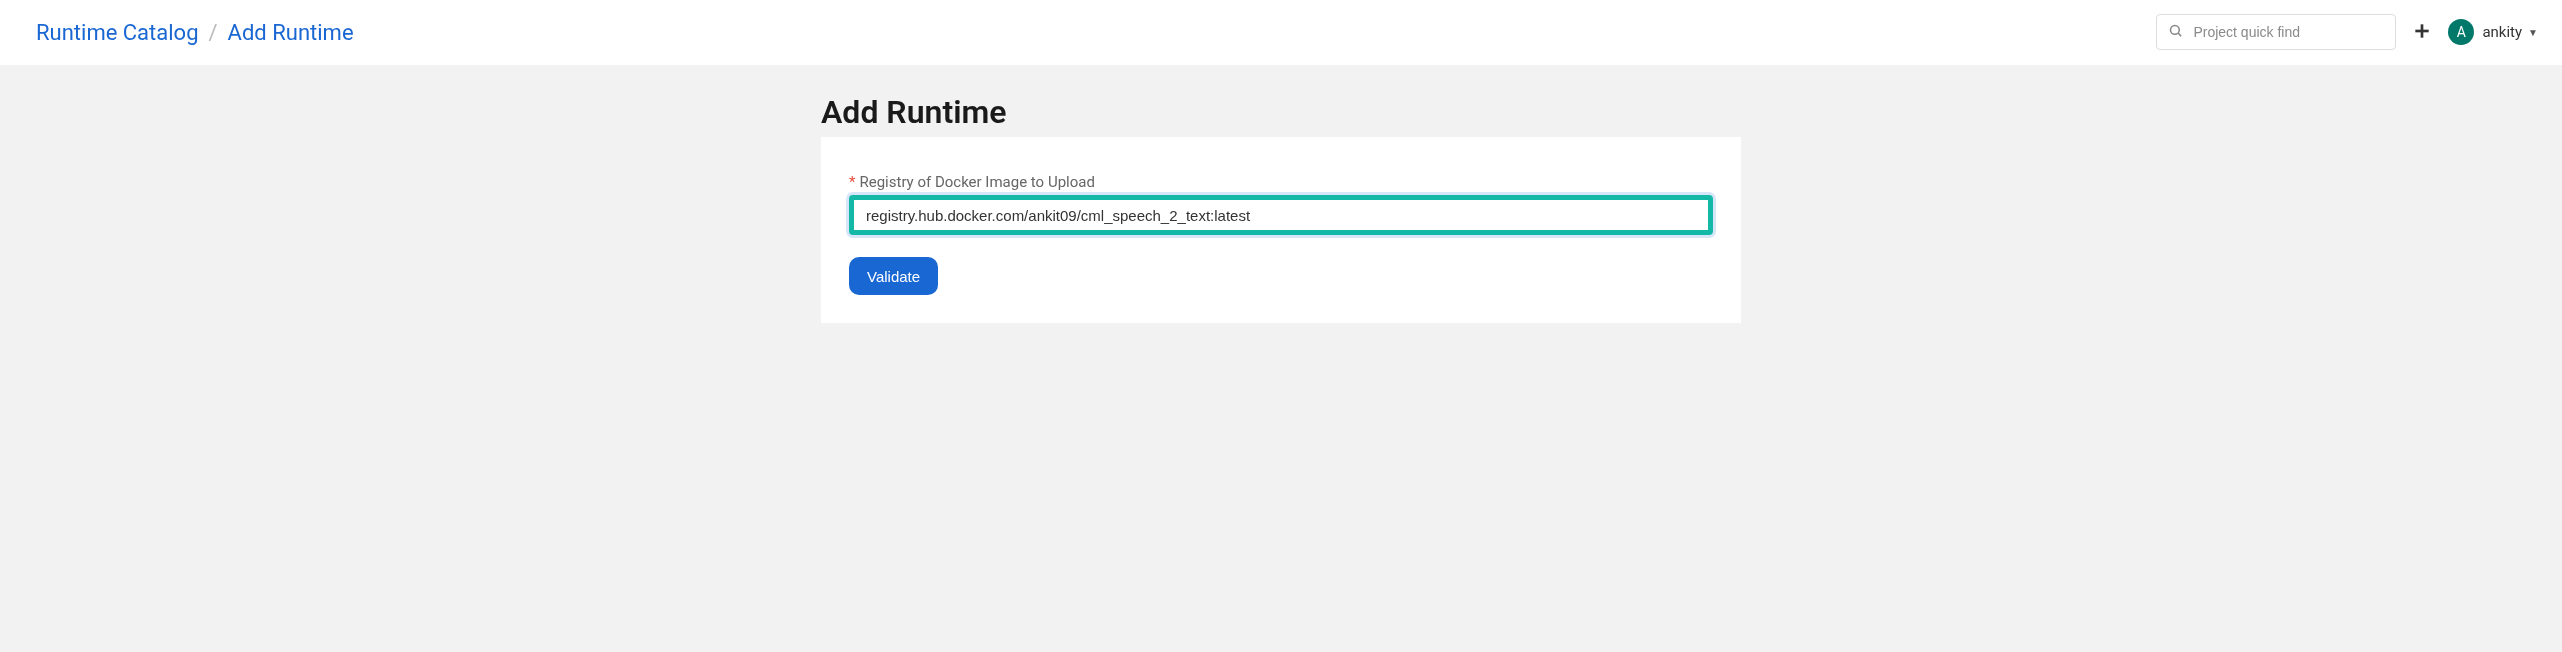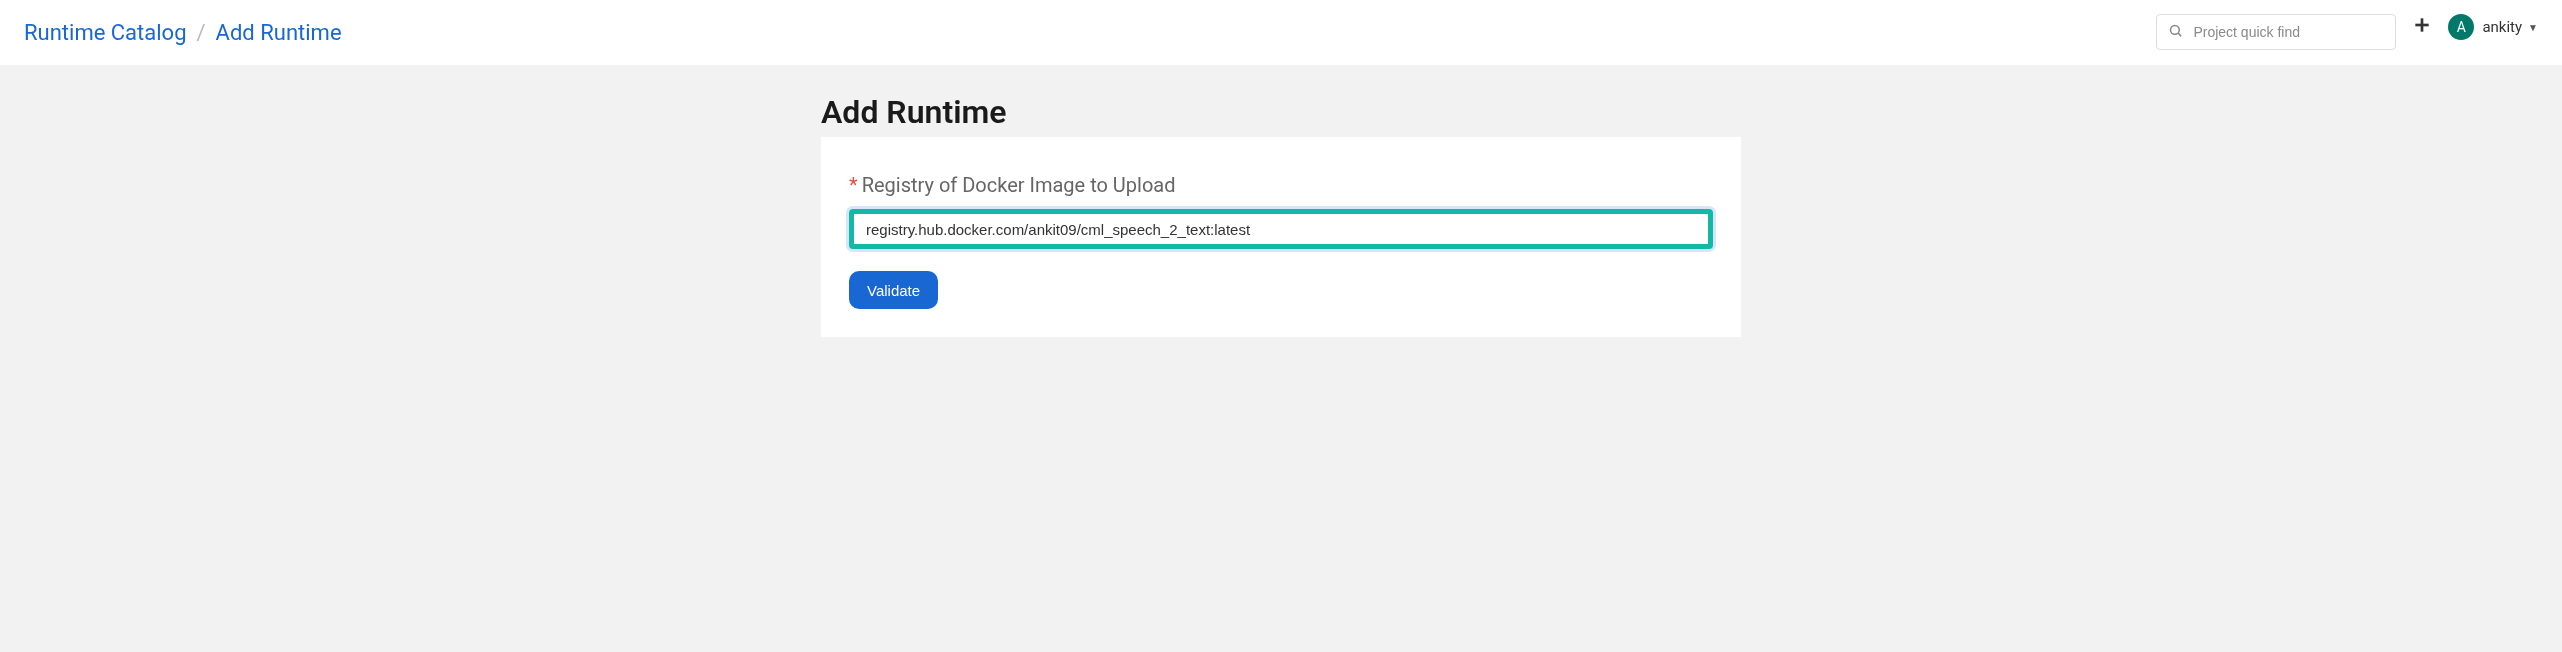--- a/index.html
+++ b/index.html
@@ -8,37 +8,38 @@
       background: #fff;
       color: #333;
     }
     .header {
       display: flex;
       justify-content: space-between;
       align-items: center;
       padding: 14px 24px;
       background: #fff;
       border-bottom: 1px solid transparent;
+      margin-left: 12px;
     }
     .breadcrumb {
       display: flex;
       align-items: center;
       font-size: 22px;
     }
     .breadcrumb a {
       color: #1967d2;
       text-decoration: none;
     }
     .breadcrumb .sep {
       padding: 0 10px;
       color: #bbb;
     }
     .header-right {
       display: flex;
-      align-items: flex-start;
+      align-items: center;
       gap: 18px;
     }
     .search-wrap {
       position: relative;
       display: flex;
       align-items: center;
     }
     .search-icon {
       position: absolute;
       left: 12px;
@@ -105,23 +106,23 @@
     .page-subtitle {
       font-size: 16px;
       color: #444;
       margin-bottom: 26px;
     }
     .card {
       background: #fff;
       padding: 36px 28px 28px;
     }
     .field-label {
-      font-size: 20px;
+      font-size: 15px;
       color: #666;
-      margin-bottom: 12px;
+      margin-bottom: 4px;
     }
     .req-star {
       color: #e74c3c;
       margin-right: 4px;
     }
     .text-input {
       width: 100%;
       height: 40px;
       border: 5px solid #14b8a6;
       border-radius: 4px;

